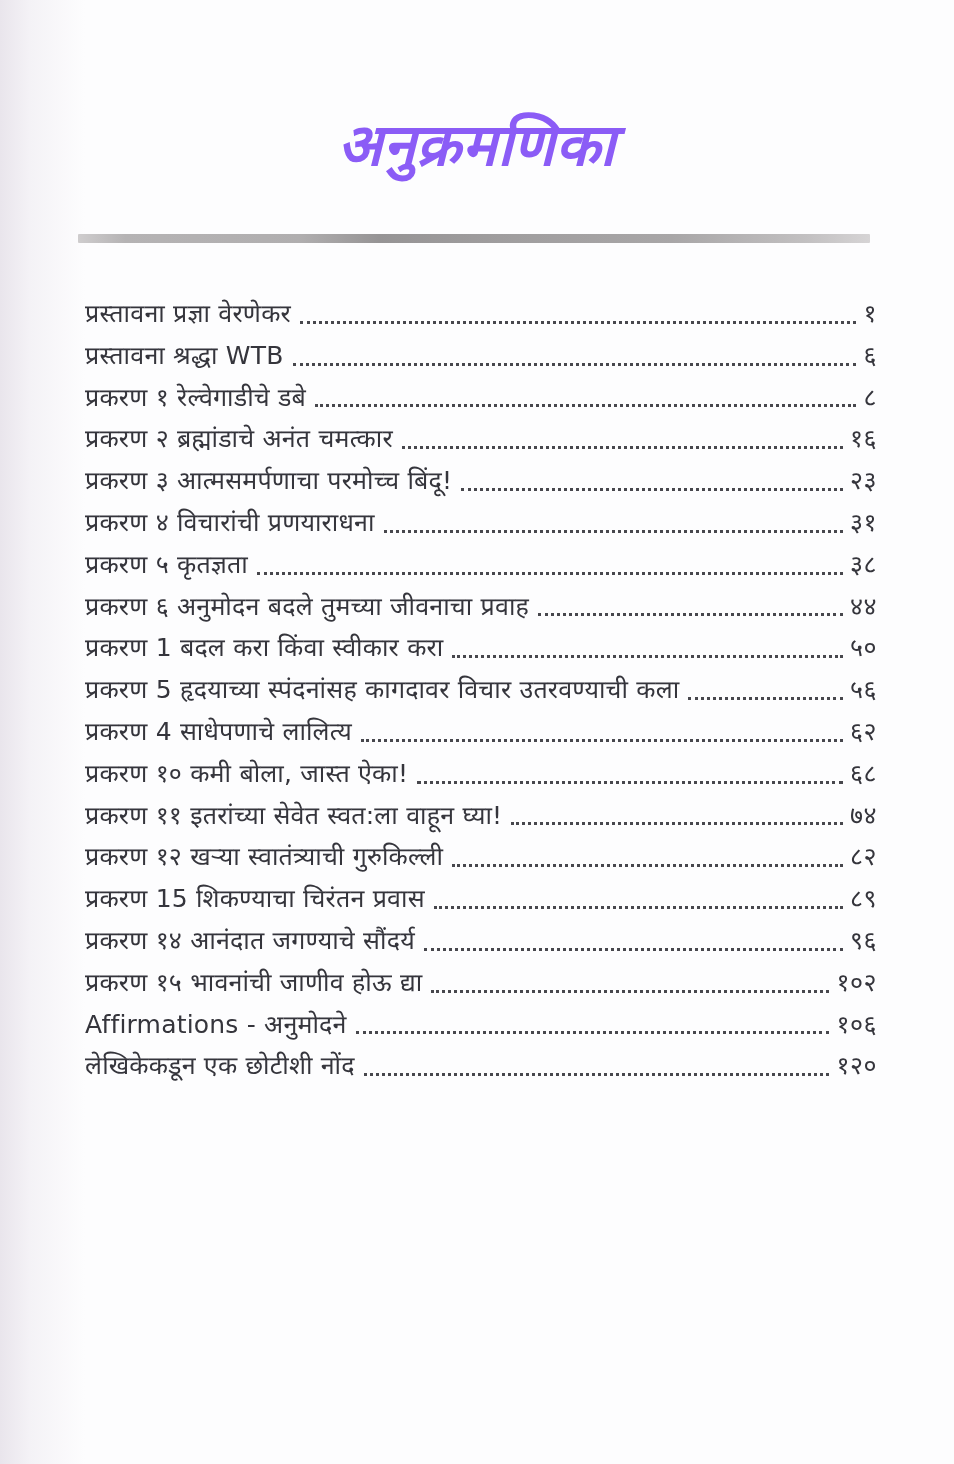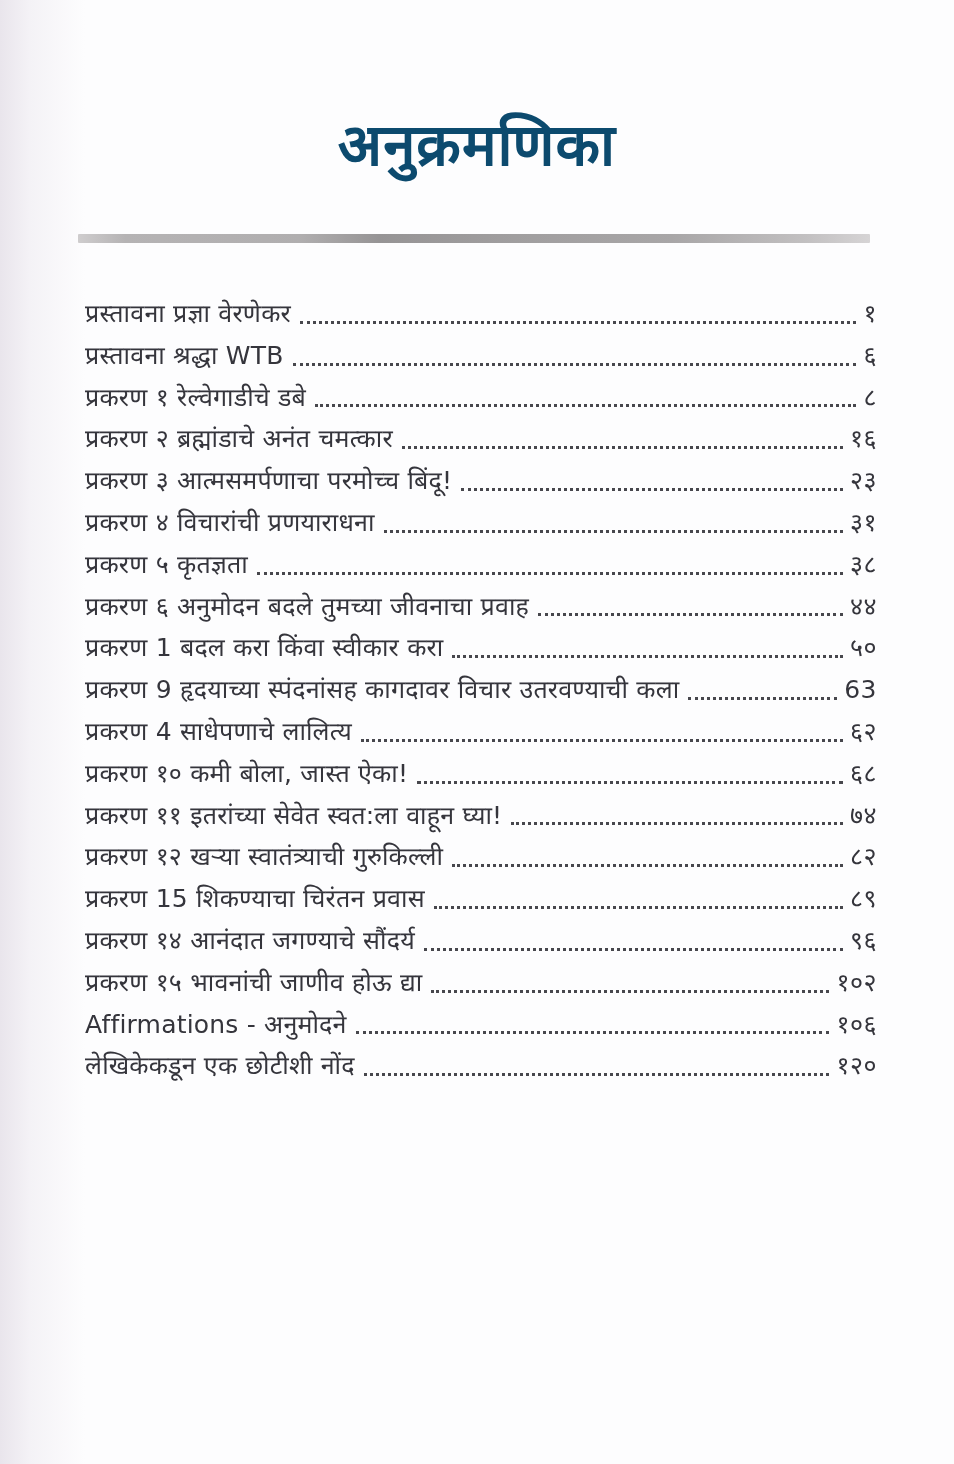--- a/index.html
+++ b/index.html
@@ -25,21 +25,22 @@
     width: 100%;
     height: 100%;
   }
   .title {
     margin: 0;
     padding-top: 103px;
     text-align: center;
     font-size: 58px;
     font-weight: bold;
     letter-spacing: 1px;
-    color: #0c4a6e;
+    color: #8b5cf6;
+    font-style: italic;
   }
   .divider {
     height: 9px;
     margin: 52px 84px 0 78px;
     background: linear-gradient(to right,
       #cfcdce 0%, #b5b3b4 6%, #b0aeaf 28%,
       #969495 38%, #a09e9f 55%, #a8a6a7 75%,
       #c2c0c1 92%, #d6d4d5 100%);
     border-radius: 1px;
   }
@@ -128,23 +129,23 @@
     <span class="toc-page">४४</span>
   </div>
 
   <div class="toc-row">
     <span class="toc-label">प्रकरण 1 बदल करा किंवा स्वीकार करा</span>
     <span class="toc-leader"></span>
     <span class="toc-page">५०</span>
   </div>
 
   <div class="toc-row">
-    <span class="toc-label">प्रकरण 9 हृदयाच्या स्पंदनांसह कागदावर विचार उतरवण्याची कला</span>
-    <span class="toc-leader"></span>
-    <span class="toc-page">63</span>
+    <span class="toc-label">प्रकरण 5 हृदयाच्या स्पंदनांसह कागदावर विचार उतरवण्याची कला</span>
+    <span class="toc-leader"></span>
+    <span class="toc-page">५६</span>
   </div>
 
   <div class="toc-row">
     <span class="toc-label">प्रकरण 4 साधेपणाचे लालित्य</span>
     <span class="toc-leader"></span>
     <span class="toc-page">६२</span>
   </div>
 
   <div class="toc-row">
     <span class="toc-label">प्रकरण १० कमी बोला, जास्त ऐका!</span>

